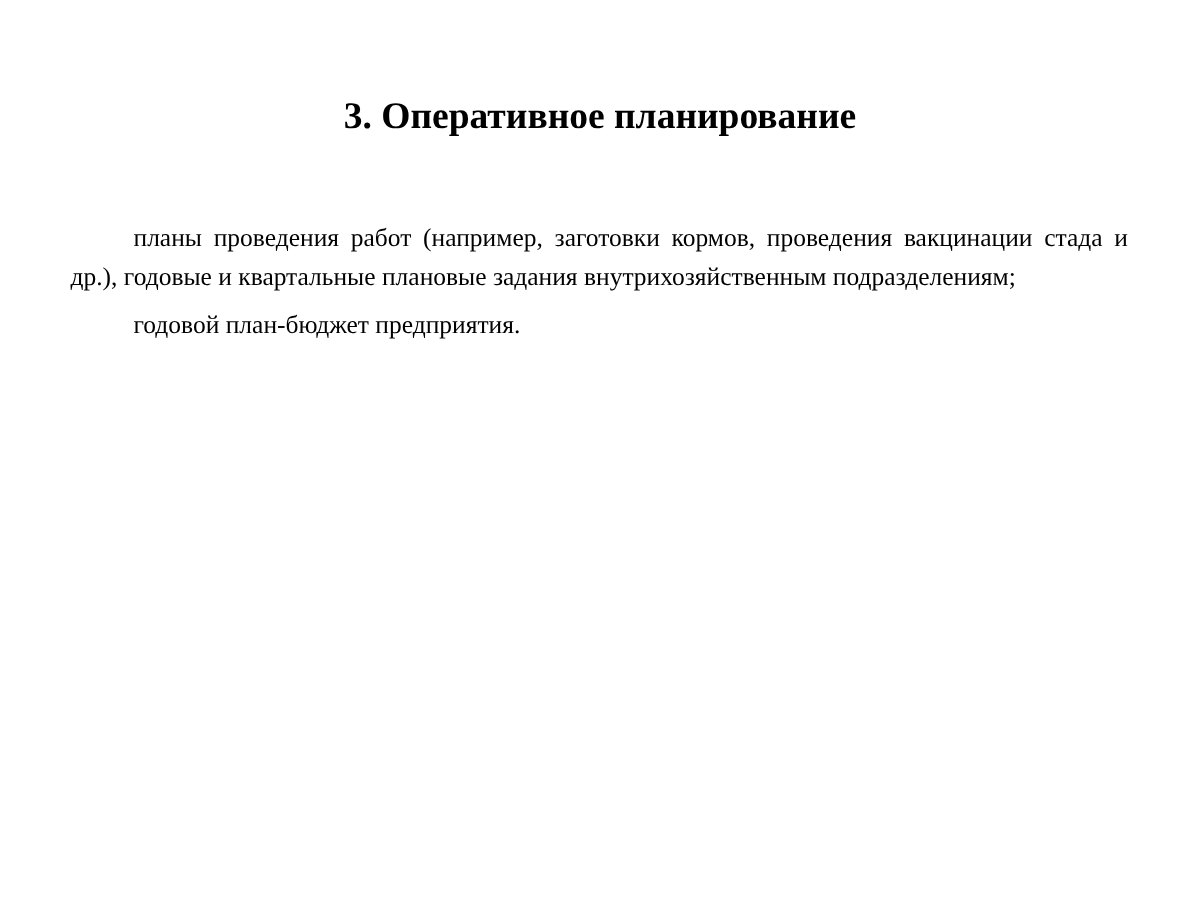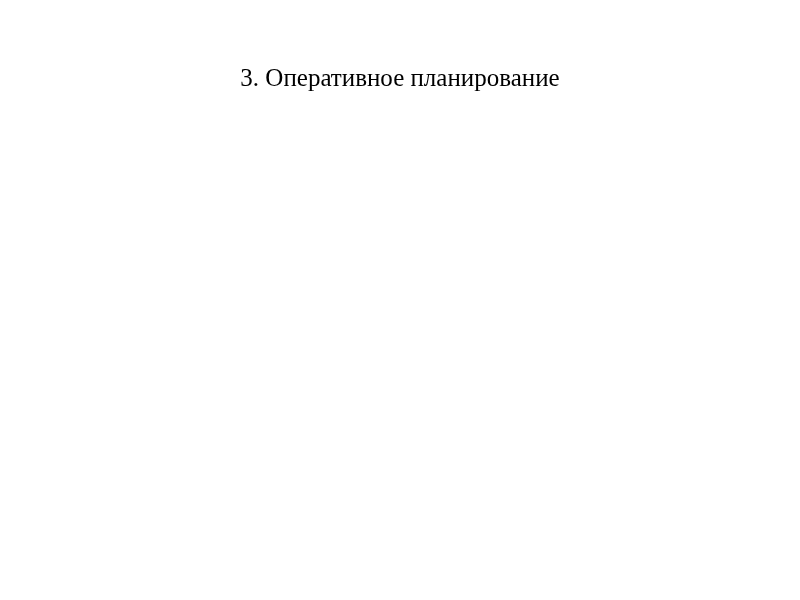--- a/index.html
+++ b/index.html
@@ -20,21 +20,21 @@
       left: 0; top: 0;
       width: 800px; height: 600px;
       background: #ffffff;
     }
     .title {
       position: absolute;
       top: 60px;
       left: 0;
       width: 800px;
       text-align: center;
-      font-weight: normal;
+      font-weight: bold;
       font-size: 25px;
       line-height: 36px;
       margin: 0;
     }
     .body {
       position: absolute;
       left: 47px;
       top: 146px;
       width: 705px;
       font-size: 17px;
@@ -55,15 +55,17 @@
 </head>
 <body>
 
 <div class="slide">
   <h1 class="title">3. Оперативное планирование</h1>
 
   <div class="body">
 
 
 
+    <p class="para">планы проведения работ (например, заготовки кормов, проведения вакцинации стада и др.), годовые и квартальные плановые задания внутрихозяйственным подразделениям;</p>
 
+    <p class="para">годовой план-бюджет предприятия.</p>
   </div>
 </div>
 
 </body></html>

